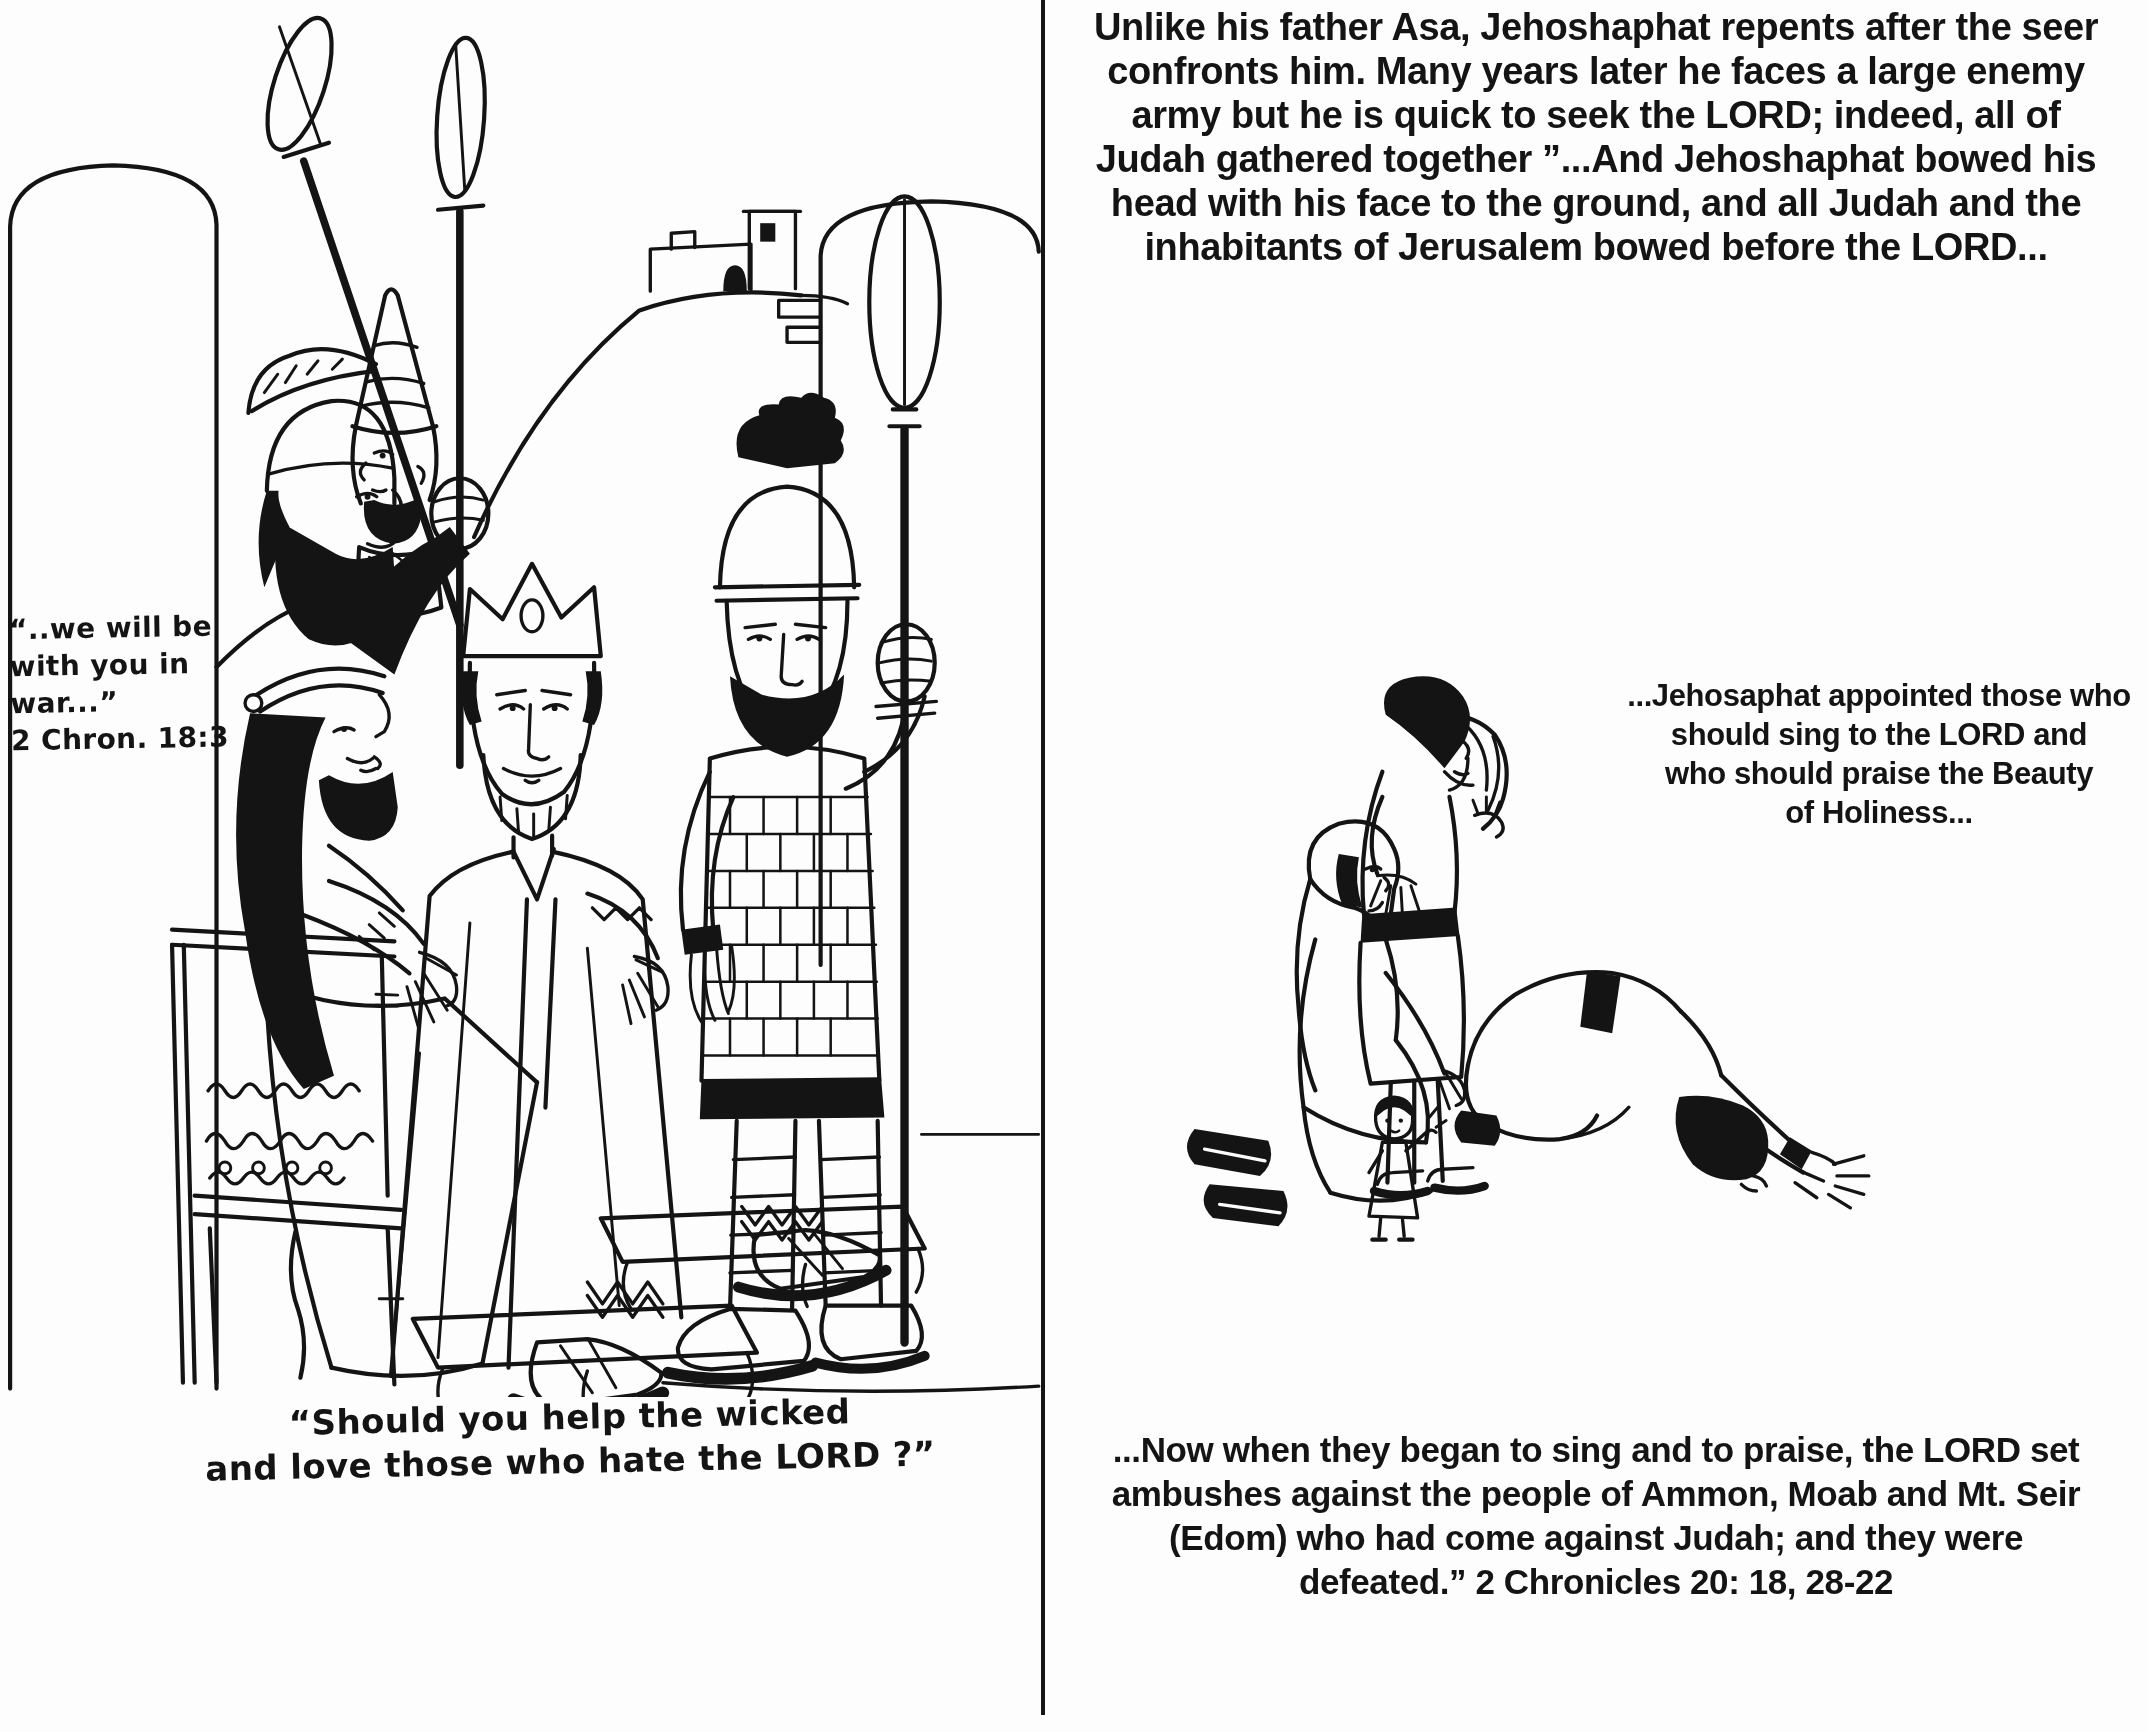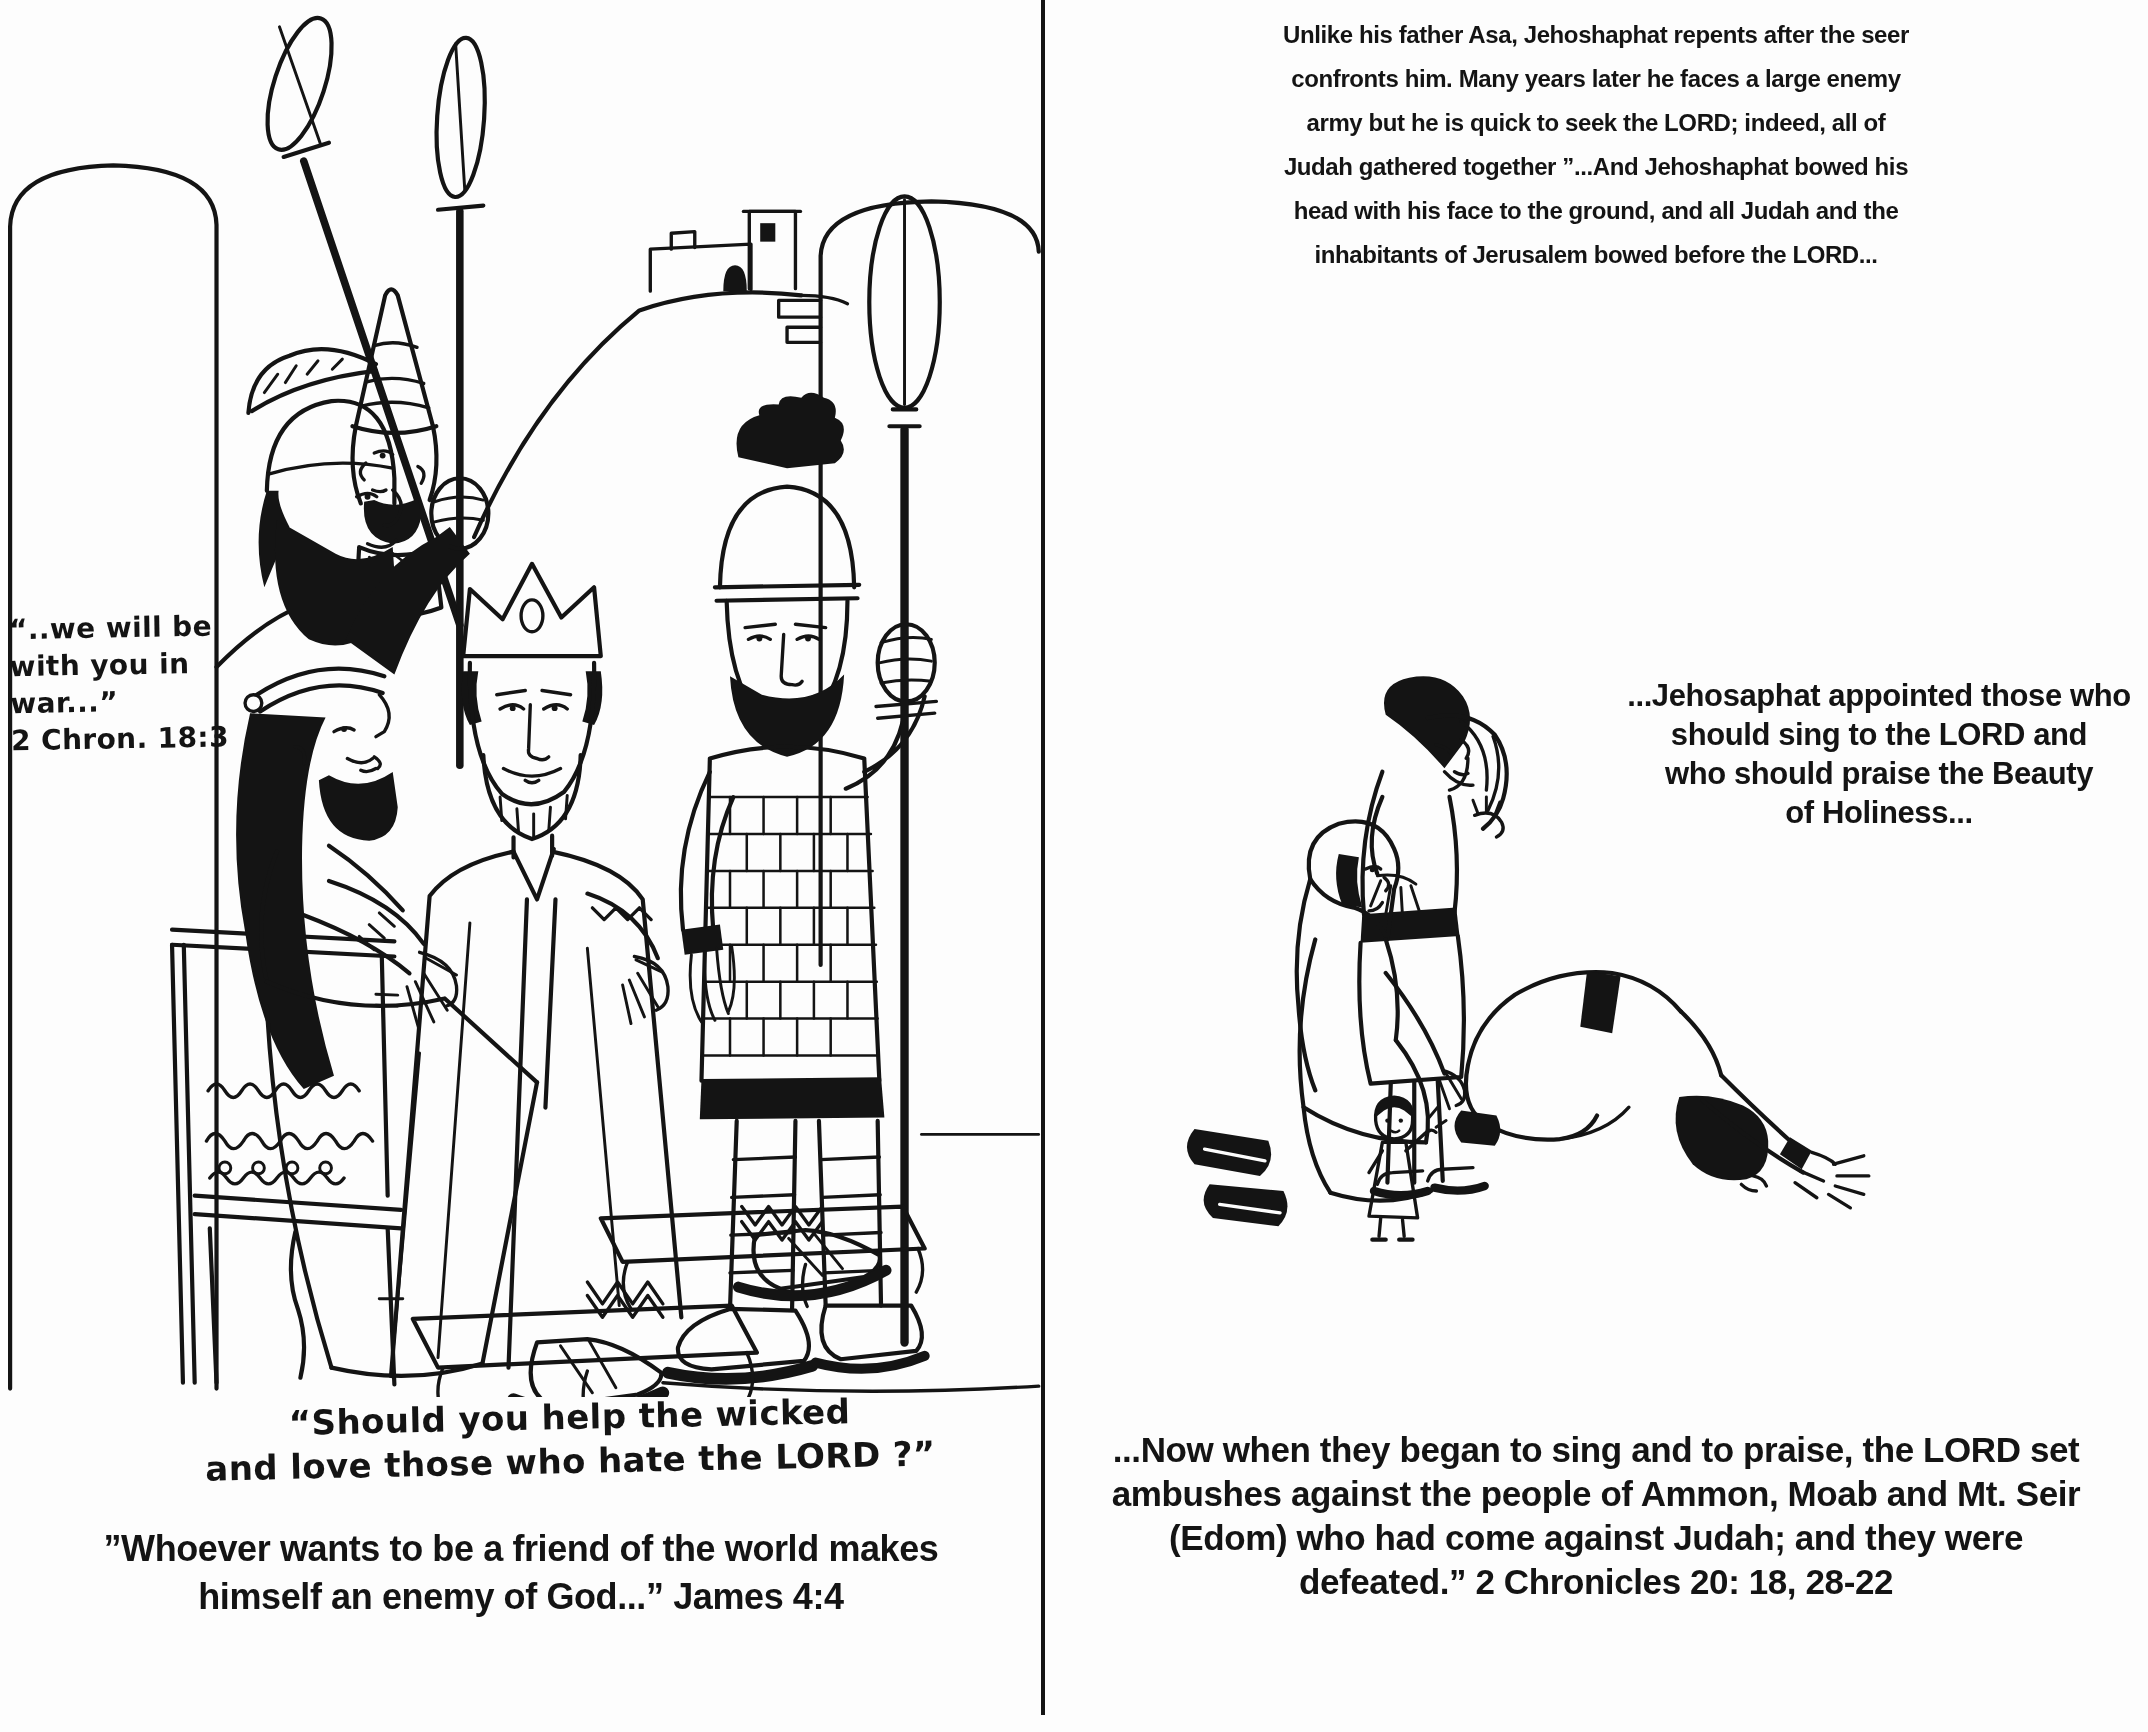--- a/index.html
+++ b/index.html
@@ -2,21 +2,21 @@
 <html style="font-size:13.4px"><head>
 <meta charset="utf-8">
 <style>
   html,body{margin:0;padding:0;background:#e8e8e8;}
   .page{
     position:relative;width:2148px;height:1733px;background:#fdfdfd;
     font-family:"Liberation Sans", sans-serif;color:#141414;overflow:hidden;
   }
   .txt{position:absolute;white-space:pre-line;}
   .printed{font-weight:bold;text-align:center;letter-spacing:-0.4px;}
-  .t-topright{left:1047px;top:5px;width:1098px;font-size:24px;line-height:44px;margin-top:8px;}
+  .t-topright{left:1047px;top:5px;width:1098px;font-size:38px;line-height:44px;}
   .t-sideright{left:1608px;top:676px;width:542px;font-size:31px;line-height:39px;}
   .t-botright{left:1047px;top:1428px;width:1098px;font-size:35px;line-height:44px;}
   .t-james{left:30px;top:1525px;width:982px;font-size:36px;line-height:48px;}
   .hand{font-family:"DejaVu Sans", sans-serif;font-weight:700;letter-spacing:0.4px;}
   .t-note{left:10px;top:609px;width:252px;font-size:28px;line-height:37px;transform:rotate(-1deg);text-align:left;}
   .t-quote{left:117px;top:1395px;width:906px;font-size:34px;line-height:44px;text-align:center;transform:rotate(-1.2deg);}
   .divider{position:absolute;left:1041px;top:0;width:4.2px;height:1715px;background:#141414;}
   svg{position:absolute;}
   svg path, svg ellipse, svg line, svg circle{vector-effect:none;}
 </style>
@@ -312,22 +312,20 @@
   <div class="txt printed t-sideright">...Jehosaphat appointed those who
 should sing to the LORD and
 who should praise the Beauty
 of Holiness...</div>
 
   <div class="txt printed t-botright">...Now when they began to sing and to praise, the LORD set
 ambushes against the people of Ammon, Moab and Mt. Seir
 (Edom) who had come against Judah; and they were
 defeated.” 2 Chronicles 20: 18, 28-22</div>
 
-  <div class="txt printed t-james">”Whoever wants to be a friend of the world makes
-himself an enemy of God...” James 4:4</div>
 
   <div class="txt hand t-note">“..we will be
 with you in
  war...”
  2 Chron. 18:3</div>
 
   <div class="txt hand t-quote">“Should you help the wicked
 and love those who hate the LORD ?”</div>
 
 </div>

